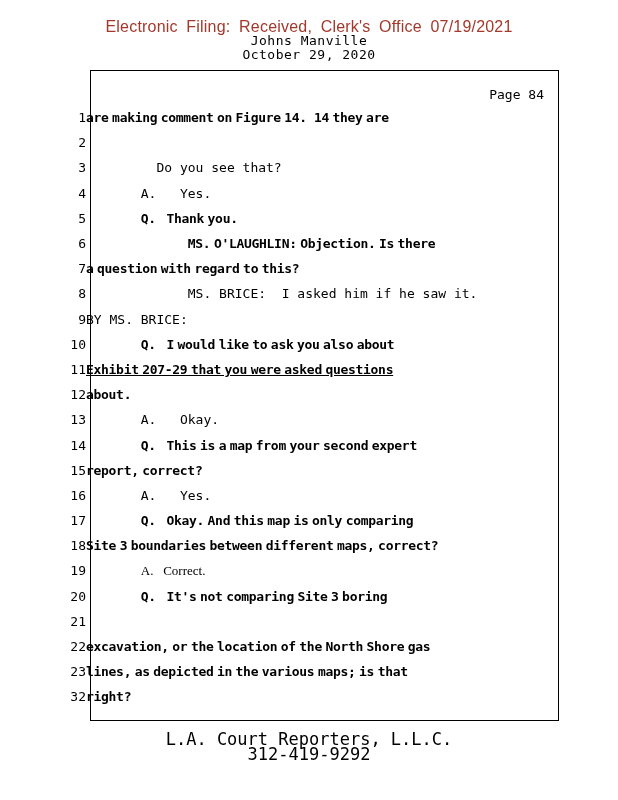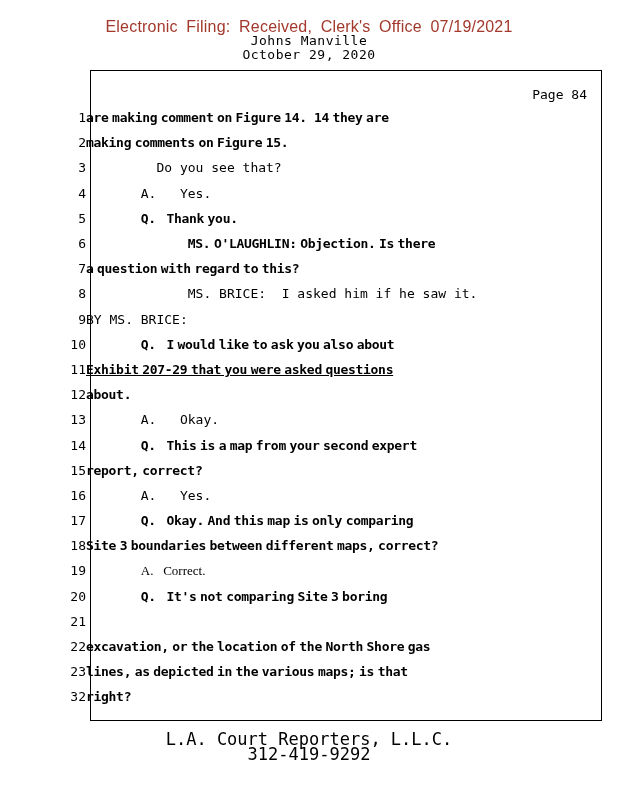--- a/index.html
+++ b/index.html
@@ -33,21 +33,21 @@
     font-size: 13px;
     line-height: 14px;
     letter-spacing: 0.5px;
   }
 
   
   .box {
     position: absolute;
     left: 90px;
     top: 70px;
-    width: 512px;
+    width: 469px;
     height: 651px;
     border: 1px solid #000;
     box-sizing: border-box;
     background: #fff;
   }
   .page-label {
     position: absolute;
     top: 16px;
     right: 14px;
     font-size: 13px;
@@ -107,21 +107,20 @@
     <div class="page-label">Page 84</div>
   </div>
 
   <div class="lines" id="lines">
       <div class="line-row bold">
         <span class="line-num">1</span>
         <span class="line-text" style="padding-left: 0px;">are making comment on Figure 14.  14 they are</span>
       </div>
       <div class="line-row bold">
         <span class="line-num">2</span>
-        <span class="line-text" style="padding-left: 0px;">making comments on Figure 15.</span>
       </div>
       <div class="line-row">
         <span class="line-num">3</span>
         <span class="line-text" style="padding-left: 70.47px;">Do you see that?</span>
       </div>
       <div class="line-row">
         <span class="line-num">4</span>
         <span class="line-text" style="padding-left: 54.81px;">A.   Yes.</span>
       </div>
       <div class="line-row bold">

